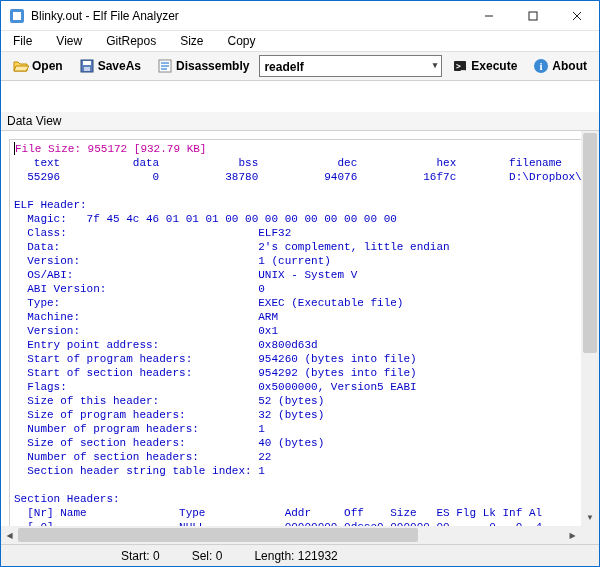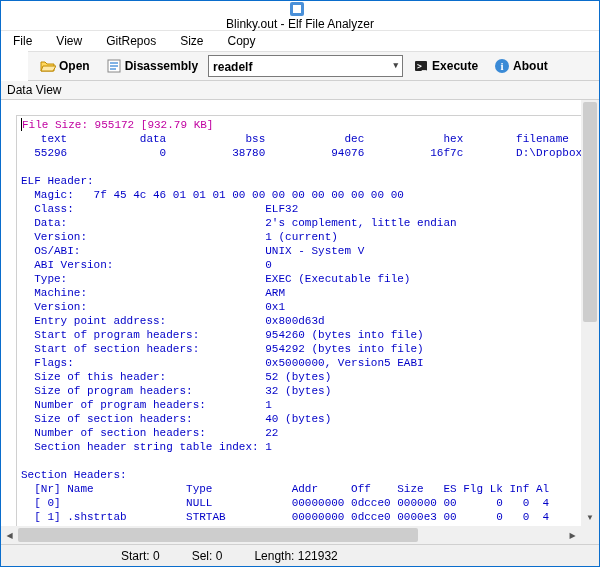--- a/index.html
+++ b/index.html
@@ -14,21 +14,20 @@
   flex-direction: column;
   border: 1px solid #0a6dcc;
 }
 .titlebar {
   background: #fff;
   height: 30px;
   display: flex;
   align-items: center;
   padding: 0 8px;
   border-bottom: 1px solid #e5e5e5;
-  flex-direction: column;
 }
 .titlebar .icon { width: 16px; height: 16px; margin-right: 6px; display:flex; align-items:center; justify-content:center;}
 .titlebar .title { font-size: 12px; color: #000; flex:1;}
 .winbtns { display:flex; gap:0; margin-right:-8px;}
 .winbtn { width: 44px; height: 28px; display:flex; align-items:center; justify-content:center; color:#222; font-size:10px;}
 .menubar {
   height: 20px;
   display:flex;
   align-items:center;
   gap: 8px;
@@ -38,21 +37,20 @@
 .menubar .menu { padding: 1px 8px; font-size:12px; color:#000;}
 .toolbar {
   height: 30px;
   display:flex;
   align-items:center;
   gap: 4px;
   padding: 2px 6px;
   background:#f5f5f5;
   border-top:1px solid #e0e0e0;
   border-bottom:1px solid #d0d0d0;
-  margin-left:27px;
 }
 .tbtn {
   display:flex;
   align-items:center;
   gap:3px;
   padding: 2px 5px;
   border:1px solid transparent;
   border-radius:2px;
   font-size:12px;
   font-weight:bold;
@@ -73,38 +71,39 @@
   max-width:195px;
   font-weight:bold;
 }
 .combo .arrow{position:absolute;right:4px;font-size:9px;color:#444;}
 .dataview-label{
   padding:2px 6px;
   font-size:12px;
   color:#000;
   background:#f5f5f5;
   border-bottom:1px solid #d0d0d0;
+  margin-top:31px;
 }
 .content {
   flex:1;
   position:relative;
   overflow:hidden;
   display:flex;
 }
 .editor {
   flex:1;
   overflow:hidden;
   padding:2px 4px;
   font-family: Consolas, "Courier New", monospace;
   font-size:11px;
   line-height:14px;
   white-space:pre;
   color:#0000c8;
   border:1px solid #d0d0d0;
-  margin:15px;
+  margin:8px;
   position:relative;
 }
 .editor .filesize{color:#c000a0;}
 .editor .caret{border-left:1px solid #000;display:inline-block;height:13px;vertical-align:text-bottom;}
 .scroll-v{
   position:absolute; right:0; top:0; bottom:18px; width:18px;
   background:#f0f0f0;
 }
 .scroll-v .thumb{position:absolute;left:2px;right:2px;top:2px;height:220px;background:#cdcdcd;border-radius:2px;}
 .scroll-v .abtn{position:absolute;left:0;right:0;height:17px;background:#f0f0f0;display:flex;align-items:center;justify-content:center;font-size:8px;color:#555;}
@@ -174,20 +173,30 @@
 
 <div class="toolbar">
   <div class="tbtn">
     <span class="ico">
         <svg width="16" height="16" viewBox="0 0 16 16">
           <path d="M1 4 L5 4 L7 6 L14 6 L14 13 L1 13 Z" fill="#ffd75e" stroke="#c08a00"></path>
           <path d="M3 8 L16 8 L13 13 L1 13 Z" fill="#ffe9a8" stroke="#c08a00"></path>
         </svg>
       </span>
     <span>Open</span>
+  </div>
+  <div class="tbtn">
+    <span class="ico">
+        <svg width="16" height="16" viewBox="0 0 16 16">
+          <rect x="2" y="2" width="12" height="12" fill="#5b7ebf" stroke="#2d4a7c"></rect>
+          <rect x="4" y="3" width="8" height="4" fill="#fff"></rect>
+          <rect x="5" y="9" width="6" height="4" fill="#c5d4ea"></rect>
+        </svg>
+      </span>
+    <span>SaveAs</span>
   </div>
   <div class="tbtn">
     <span class="ico">
         <svg width="16" height="16" viewBox="0 0 16 16">
           <rect x="2" y="2" width="12" height="12" fill="#fff" stroke="#888"></rect>
           <line x1="4" y1="5" x2="12" y2="5" stroke="#0066cc"></line>
           <line x1="4" y1="8" x2="12" y2="8" stroke="#0066cc"></line>
           <line x1="4" y1="11" x2="10" y2="11" stroke="#0066cc"></line>
         </svg>
       </span>

